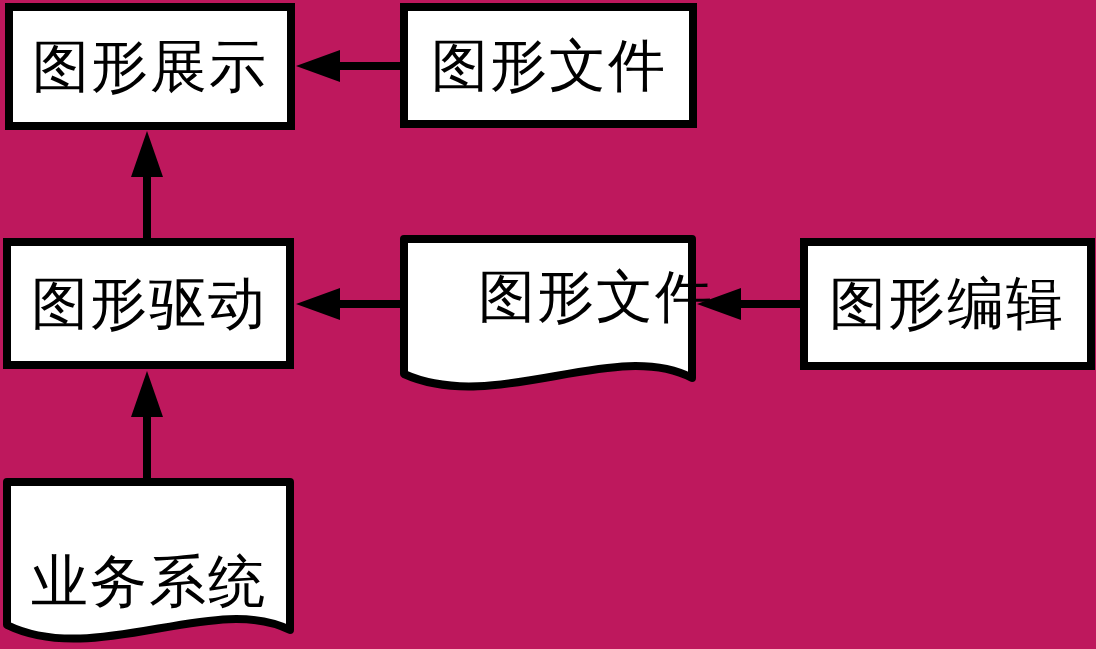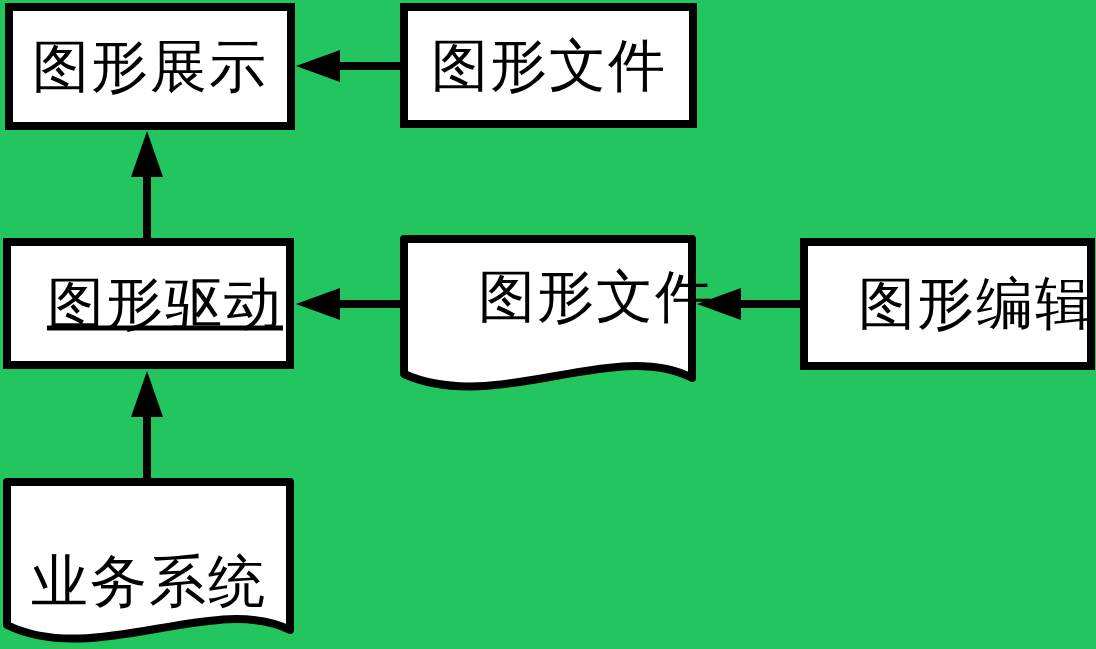--- a/index.html
+++ b/index.html
@@ -4,21 +4,21 @@
 <style>
   html, body {
     margin: 0;
     padding: 0;
     background: #ffffff;
   }
   #canvas {
     position: relative;
     width: 1096px;
     height: 649px;
-    background: #22c55e;
+    background: #be185d;
     overflow: hidden;
     font-family: "Liberation Serif", serif;
   }
   #shapes {
     position: absolute;
     left: 0;
     top: 0;
   }
   .node-label {
     position: absolute;
@@ -26,23 +26,23 @@
     font-size: 57px;
     line-height: 1;
     letter-spacing: 2px;
     color: #000000;
     white-space: nowrap;
     text-align: center;
   }
   
   .lbl-display  { left: 150px; top: 66px; }
   .lbl-library  { left: 549px; top: 65px; }
-  .lbl-driver   { left: 165px; top: 303px; text-decoration: underline; }
+  .lbl-driver   { left: 149px; top: 303px; }
   .lbl-file     { left: 548px; top: 296px; margin-left: 48px; }
-  .lbl-editor   { left: 947px; top: 303px; margin-left: 29px; }
+  .lbl-editor   { left: 947px; top: 303px; }
   .lbl-business { left: 149px; top: 541px; margin-top: 40px; }
 </style>
 </head>
 <body>
 
 <div id="canvas">
 
   <svg id="shapes" width="1096" height="649" viewBox="0 0 1096 649">
 
     <rect x="9" y="7" width="282" height="119" fill="#ffffff" stroke="#000000" stroke-width="8"></rect>

